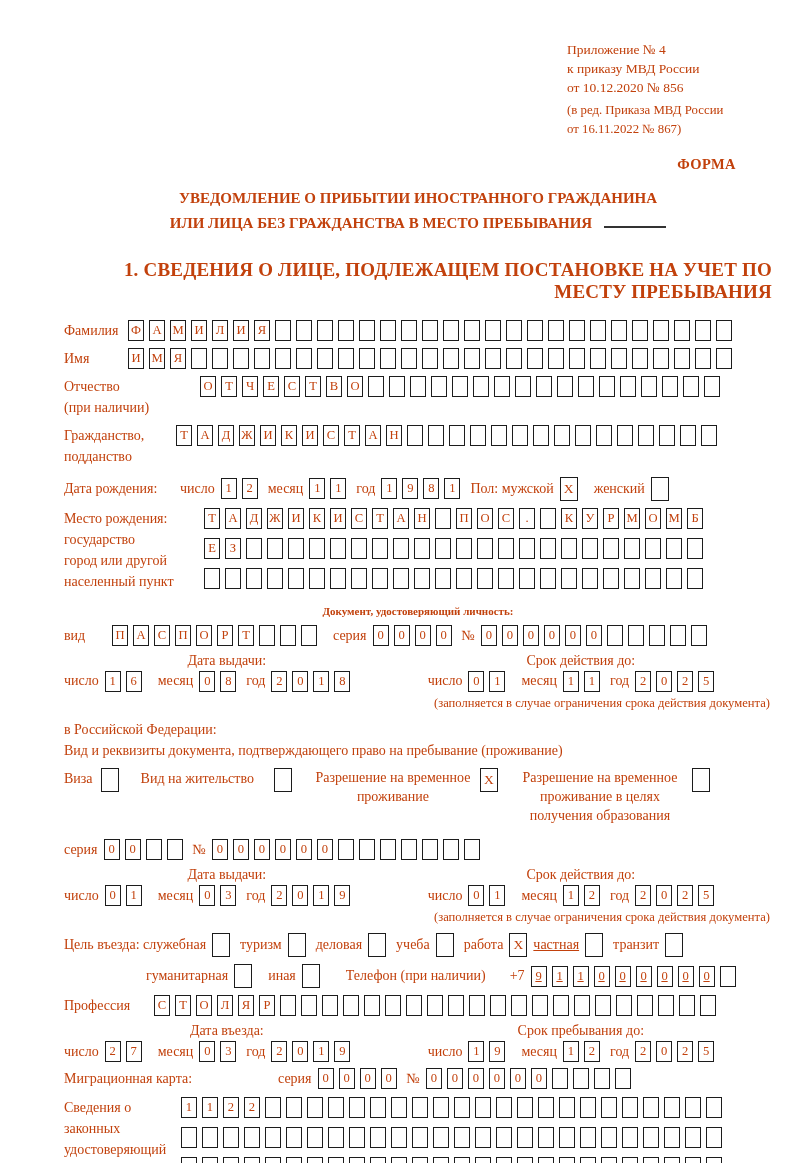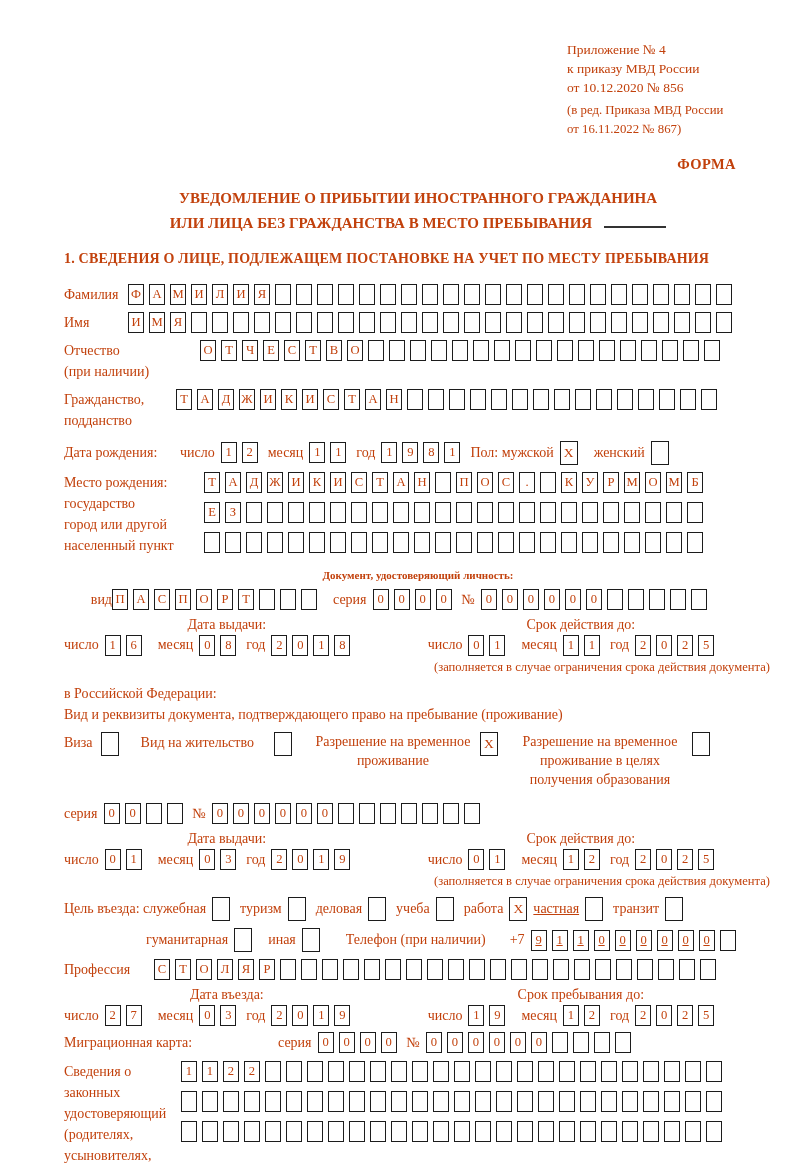--- a/index.html
+++ b/index.html
@@ -10,21 +10,21 @@
     color:#c2410c;font-size:14px;
   }
   
   .hdr{width:205px;margin-left:auto;line-height:1.42;font-size:13.5px;}
   .hdr .small{font-size:12.8px;}
   .hdr .gap{margin-top:4px;}
   .forma{text-align:right;font-weight:bold;font-size:14.5px;margin:18px 36px 0 0;letter-spacing:.4px;}
   
   .title{text-align:center;font-weight:bold;font-size:15px;line-height:1.7;margin-top:13px;}
   .blank{display:inline-block;width:62px;border-bottom:2px solid #333;height:13px;margin-left:12px;}
-  .sec1{font-weight:bold;font-size:14px;text-align:left;margin-top:14px;letter-spacing:.2px;}
+  .sec1{font-weight:bold;font-size:19px;text-align:right;margin-top:22px;letter-spacing:.2px;}
   
   .rows{margin-top:17px;}
   .frow{display:flex;align-items:flex-start;margin-bottom:7px;}
   .frow.vc{align-items:center;}
   .lbl{flex:none;line-height:21px;}
   .w64{width:64px;} .w136{width:136px;} .w112{width:112px;} .w140{width:140px;} .w117{width:117px;}
   .cells{display:flex;gap:5px;flex:none;}
   .cell{
     flex:none;width:14px;height:19px;border:1.6px solid #1c1c1c;
     text-align:center;font-size:12.6px;line-height:19px;background:#fff;
@@ -334,21 +334,21 @@
             <span class="cell"></span>
             <span class="cell"></span>
             <span class="cell"></span>
           </span>
       </span>
     </div>
 
     <div class="docHead">Документ, удостоверяющий личность:</div>
 
     <div class="frow vc">
-      <span class="lbl" style="width:48px;text-align:right;">вид</span>
+      <span class="lbl" style="width:48px;">вид</span>
       <span class="cells">
           <span class="cell">П</span>
           <span class="cell">А</span>
           <span class="cell">С</span>
           <span class="cell">П</span>
           <span class="cell">О</span>
           <span class="cell">Р</span>
           <span class="cell">Т</span>
           <span class="cell"></span>
           <span class="cell"></span>

